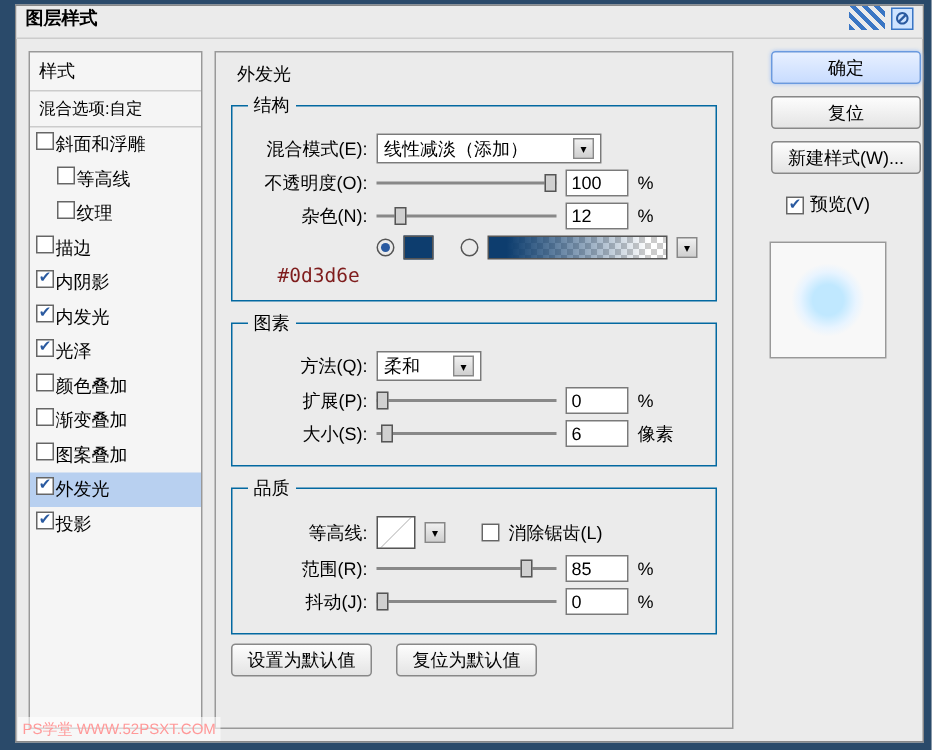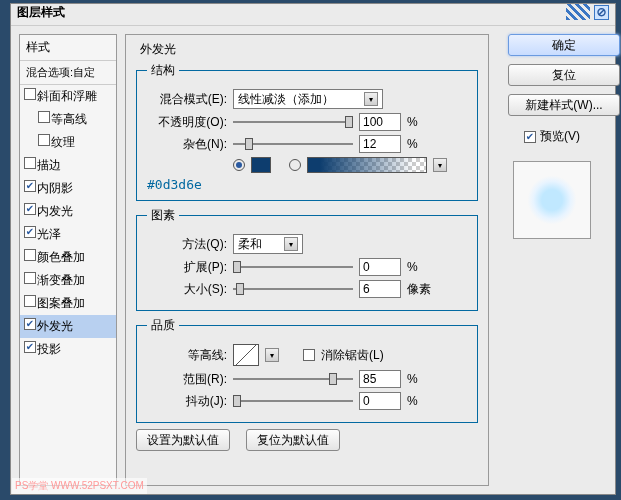--- a/index.html
+++ b/index.html
@@ -3,50 +3,50 @@
 <meta charset="utf-8">
 <style>
 * { box-sizing: border-box; font-family: "Microsoft YaHei", SimSun, sans-serif; font-size: 12px; }
 body { margin: 0; background: #2a4a6a; width: 621px; height: 500px; position: relative; }
 .dialog { position: absolute; left: 10px; top: 3px; width: 606px; height: 492px; background: #ebebeb; border: 1px solid #888; }
 .titlebar { height: 22px; background: #ebebeb; border-bottom: 1px solid #ccc; display: flex; align-items: flex-start; padding: 0 6px; justify-content: space-between; }
 .titlebar .t { font-weight: bold; }
 .titlebar .right { display: flex; gap: 4px; align-items: center; }
 .close-x { width: 15px; height: 15px; border: 1px solid #3a76c4; background: #cfe4ff; display: flex; align-items: center; justify-content: center; color: #2a5aa0; font-weight: bold; }
 .body { display: flex; padding: 8px; gap: 8px; height: calc(100% - 22px); }
-.styles-panel { width: 98px; border: 1px solid #999; background: #f5f5f5; }
+.styles-panel { width: 116px; border: 1px solid #999; background: #f5f5f5; }
 .styles-header { padding: 4px 6px; border-bottom: 1px solid #ccc; }
 .styles-sub { padding: 4px 6px; border-bottom: 1px solid #ccc; font-size: 11px; }
 .style-item { padding: 3px 4px; display: flex; align-items: flex-start; gap: 1px; cursor: pointer; }
 .style-item.selected { background: #b8d0f0; }
 .style-item.indent { padding-left: 18px; }
 .cb { width: 12px; height: 12px; border: 1px solid #666; background: #fff; display: inline-flex; align-items: center; justify-content: center; font-size: 10px; color: #2a5aa0; line-height: 1; }
 .cb.checked::before { content: "✔"; }
 .main { flex: 1; border: 1px solid #999; background: #ebebeb; padding: 4px 10px; overflow: hidden; }
 .right-col { width: 110px; display: flex; flex-direction: column; gap: 8px; align-items: center; }
-.btn { width: 112px; height: 22px; border: 1px solid #888; background: linear-gradient(#fdfdfd,#e4e4e4); border-radius: 3px; cursor: pointer; margin-left: 24px; }
+.btn { width: 100px; height: 22px; border: 1px solid #888; background: linear-gradient(#fdfdfd,#e4e4e4); border-radius: 3px; cursor: pointer; margin-left: 24px; }
 .btn.primary { background: linear-gradient(#e8f0ff,#c8dcff); border: 1px solid #6a9ae0; box-shadow: 0 0 3px #9ec0f5; }
 .preview-box { width: 78px; height: 78px; border: 1px solid #999; background: #f8f8f8; display: flex; align-items: center; justify-content: center; margin-top: 4px; }
 .preview-glow { width: 48px; height: 48px; background: radial-gradient(circle,#c0e8ff 30%,#e8f4ff 55%,#f8f8f8 72%); border-radius: 6px; }
 fieldset { border: 1px solid #0369a1; margin: 0 0 6px 0; padding: 6px 10px 8px 10px; }
 legend { padding: 0 4px; }
 .row { display: flex; align-items: center; gap: 6px; margin: 4px 0; }
 .lbl { width: 80px; text-align: right; }
 select, .dd { height: 20px; border: 1px solid #7a7a7a; background: #fff; padding: 0 4px; }
 .dd { display: inline-flex; align-items: center; justify-content: space-between; }
 .dd .arr { width: 14px; height: 14px; background: linear-gradient(#f0f0f0,#cfcfcf); border: 1px solid #888; margin-left: 4px; display: flex; align-items: center; justify-content: center; font-size: 8px; }
 .slider { flex: 0 0 120px; height: 14px; position: relative; }
 .slider .track { position: absolute; top: 6px; left: 0; right: 0; height: 2px; background: #888; }
 .slider .thumb { position: absolute; top: 1px; width: 8px; height: 12px; background: #d0d0d0; border: 1px solid #555; }
 .numbox { width: 42px; height: 18px; border: 1px solid #7a7a7a; background: #fff; text-align: left; padding: 0 3px; }
 .radio { width: 12px; height: 12px; border: 1px solid #555; border-radius: 50%; display: inline-flex; align-items: center; justify-content: center; }
 .radio.sel::before { content: ""; width: 6px; height: 6px; background: #2a5aa0; border-radius: 50%; }
 .swatch { width: 20px; height: 16px; border: 1px solid #555; }
 .grad-bar { width: 120px; height: 16px; border: 1px solid #555; background: linear-gradient(to right,#0d3d6e,#0d3d6e 10%,rgba(13,61,110,0.0) 90%), repeating-conic-gradient(#ccc 0 25%,#fff 0 50%) 0 0/8px 8px; }
-.hex { color: #0369a1; font-family: monospace; font-size: 13px; }
+.hex { color: #7f1d1d; font-family: monospace; font-size: 13px; margin-left: 20px; }
 .contour { width: 26px; height: 22px; border: 1px solid #555; background: linear-gradient(135deg,#fff 49%,#555 50%,#fff 51%); }
 .btn-sm { height: 22px; padding: 0 10px; border: 1px solid #888; background: linear-gradient(#fdfdfd,#e4e4e4); border-radius: 3px; cursor: pointer; }
 .main-title { margin: 2px 0 4px 4px; }
 .watermark { position: absolute; left: 12px; bottom: 6px; color: #f99; font-size: 10px; background: rgba(255,255,255,0.6); padding: 1px 3px; }
 .deco { width: 24px; height: 16px; background: linear-gradient(45deg,#3a76c4 25%,transparent 25%,transparent 50%,#3a76c4 50%,#3a76c4 75%,transparent 75%); background-size: 8px 8px; }
 </style>
 </head>
 <body>
 
 <div class="dialog">

